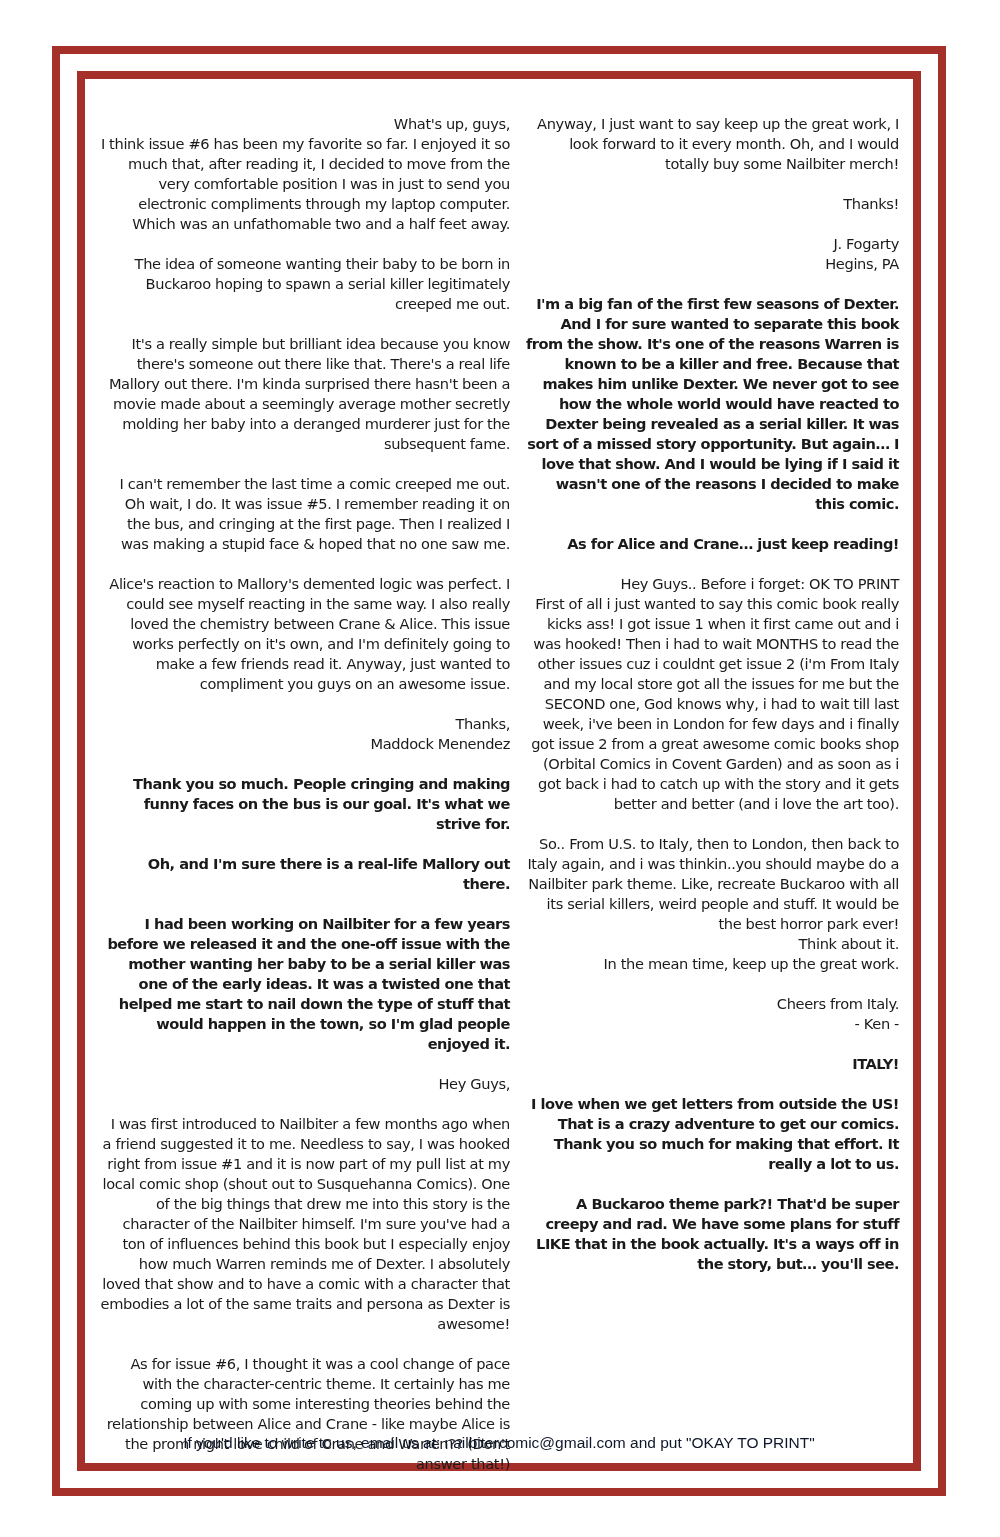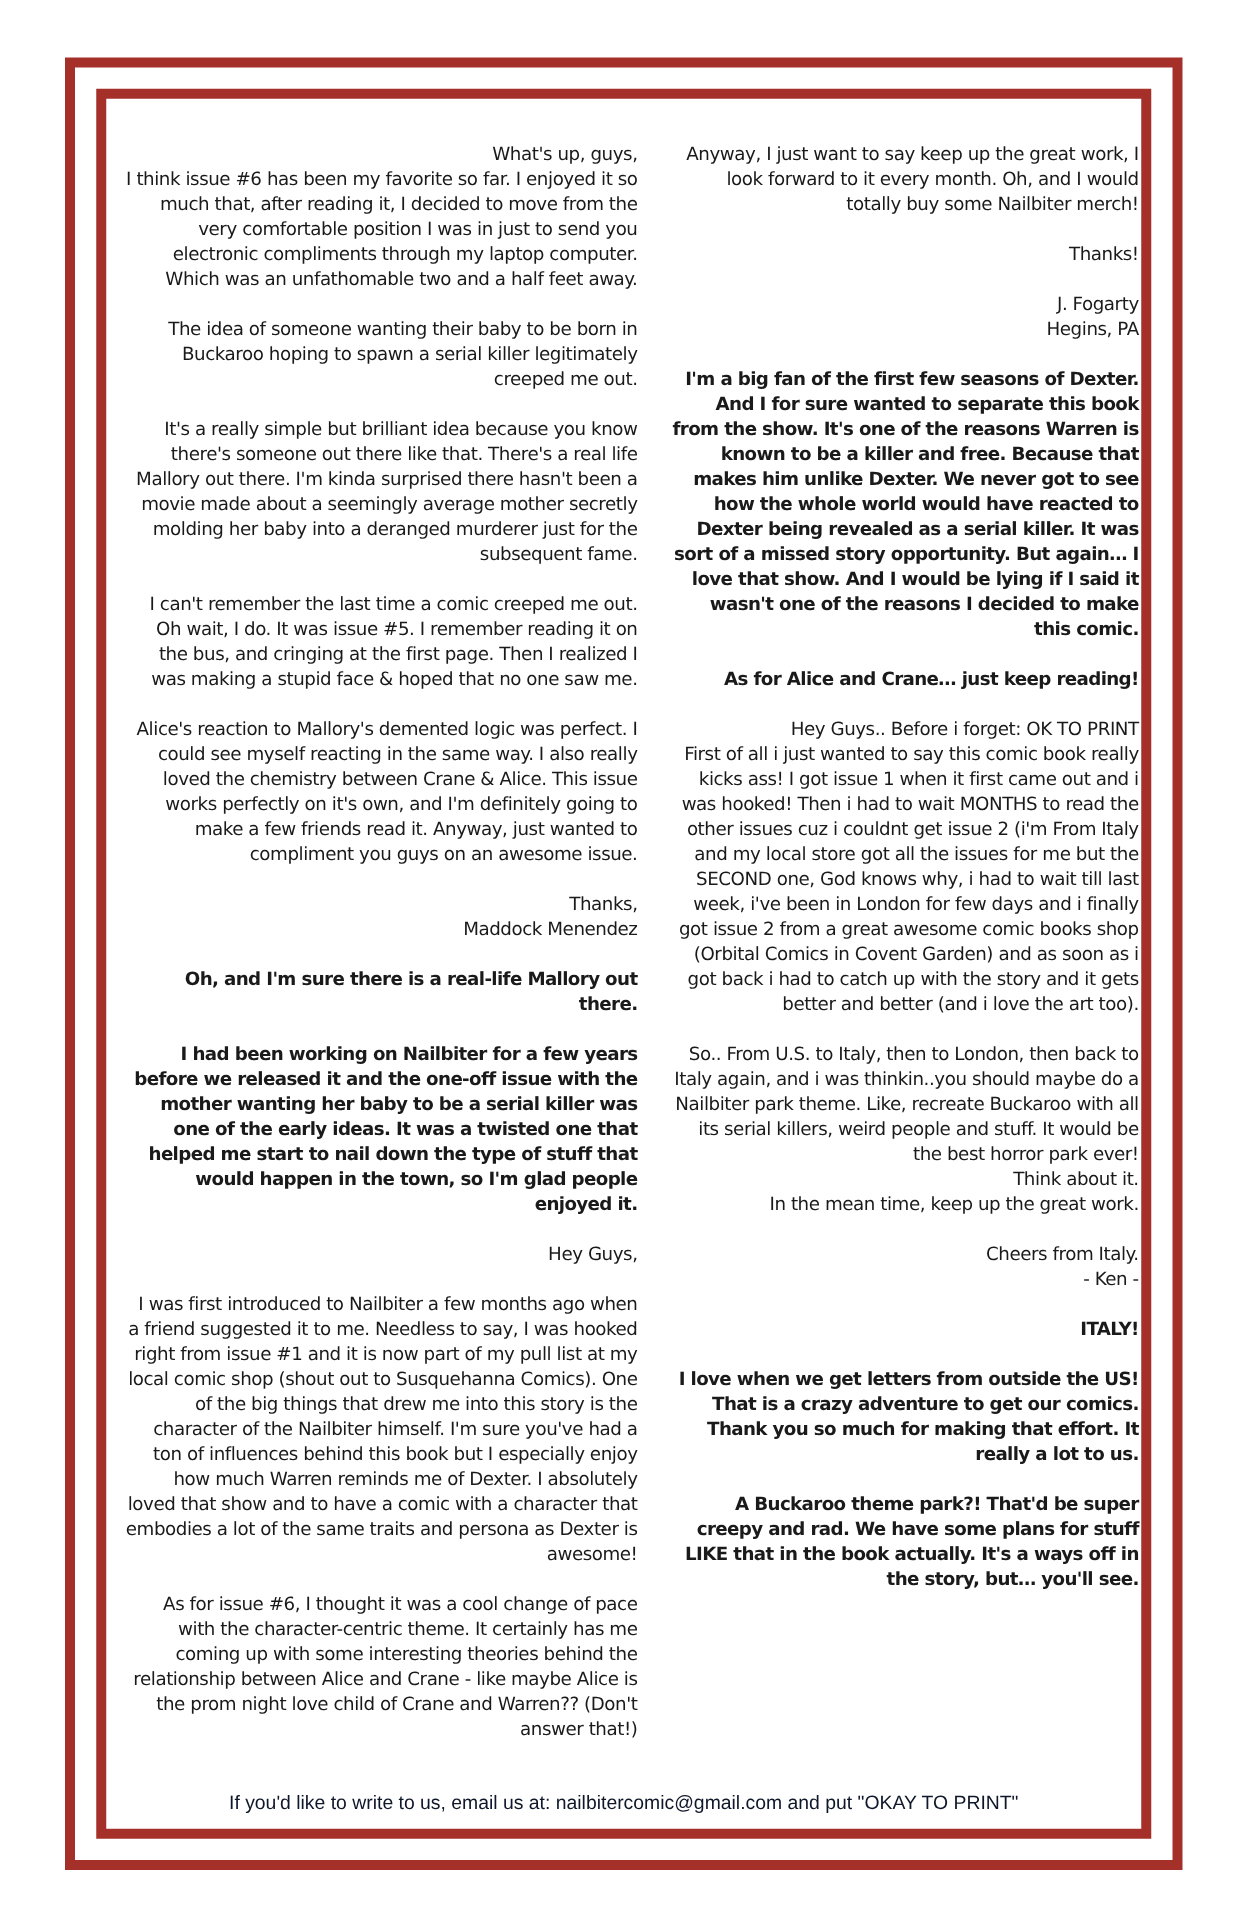--- a/index.html
+++ b/index.html
@@ -4,41 +4,42 @@
 <style>
   html, body { margin:0; padding:0; background:#ffffff; }
   body { width:1000px; height:1537px; position:relative; overflow:hidden;
          font-family:"DejaVu Sans", sans-serif; color:#1a1a1a; }
   .outer-border { position:absolute; left:52px; top:46px; width:878px; height:1434px;
          border:8px solid #a5302a; }
   .inner-border { position:absolute; left:77px; top:71px; width:828px; height:1384px;
          border:8px solid #a5302a; }
   .col { position:absolute; top:114px; font-size:14.6px; line-height:20px; letter-spacing:-0.35px;text-align:right; }
   .col-left { left:98px; width:412px; }
-  .col-right { left:536px; width:375px; }
+  .col-right { left:524px; width:375px; }
   .para { margin:0 0 20px 0; white-space:pre-line; }
   .bold { font-weight:bold; letter-spacing:-0.5px; }
   .footer { position:absolute; left:85px; width:828px; top:1434px; text-align:center;
          font-family:"Liberation Sans", sans-serif; font-size:15.5px; color:#0f172a; }
 </style>
 </head>
 <body>
 
 <div class="outer-border"></div>
 <div class="inner-border"></div>
 
 <div class="col col-left">
   <p class="para">What's up, guys,
 I think issue #6 has been my favorite so far. I enjoyed it so much that, after reading it, I decided to move from the very comfortable position I was in just to send you electronic compliments through my laptop computer. Which was an unfathomable two and a half feet away.</p>
   <p class="para">The idea of someone wanting their baby to be born in Buckaroo hoping to spawn a serial killer legitimately creeped me out.</p>
   <p class="para">It's a really simple but brilliant idea because you know there's someone out there like that. There's a real life Mallory out there. I'm kinda surprised there hasn't been a movie made about a seemingly average mother secretly molding her baby into a deranged murderer just for the subsequent fame.</p>
   <p class="para">I can't remember the last time a comic creeped me out. Oh wait, I do. It was issue #5. I remember reading it on the bus, and cringing at the first page. Then I realized I was making a stupid face &amp; hoped that no one saw me.</p>
   <p class="para">Alice's reaction to Mallory's demented logic was perfect. I could see myself reacting in the same way. I also really loved the chemistry between Crane &amp; Alice. This issue works perfectly on it's own, and I'm definitely going to make a few friends read it. Anyway, just wanted to compliment you guys on an awesome issue.</p>
   <p class="para">Thanks,
 Maddock Menendez</p>
+  <p class="para bold">Thank you so much. People cringing and making funny faces on the bus is our goal. It's what we strive for.</p>
   <p class="para bold">Oh, and I'm sure there is a real-life Mallory out there.</p>
   <p class="para bold">I had been working on Nailbiter for a few years before we released it and the one-off issue with the mother wanting her baby to be a serial killer was one of the early ideas. It was a twisted one that helped me start to nail down the type of stuff that would happen in the town, so I'm glad people enjoyed it.</p>
   <p class="para">Hey Guys,</p>
   <p class="para">I was first introduced to Nailbiter a few months ago when a friend suggested it to me.  Needless to say, I was hooked right from issue #1 and it is now part of my pull list at my local comic shop (shout out to Susquehanna Comics).  One of the big things that drew me into this story is the character of the Nailbiter himself.  I'm sure you've had a ton of influences behind this book but I especially enjoy how much Warren reminds me of Dexter.  I absolutely loved that show and to have a comic with a character that embodies a lot of the same traits and persona as Dexter is awesome!</p>
   <p class="para">As for issue #6, I thought it was a cool change of pace with the character-centric theme.  It certainly has me coming up with some interesting theories behind the relationship between Alice and Crane - like maybe Alice is the prom night love child of Crane and Warren??  (Don't answer that!)</p>
 </div>
 
 <div class="col col-right">
   <p class="para">Anyway, I just want to say keep up the great work, I look forward to it every month.  Oh, and I would totally buy some Nailbiter merch!</p>
   <p class="para">Thanks!</p>

